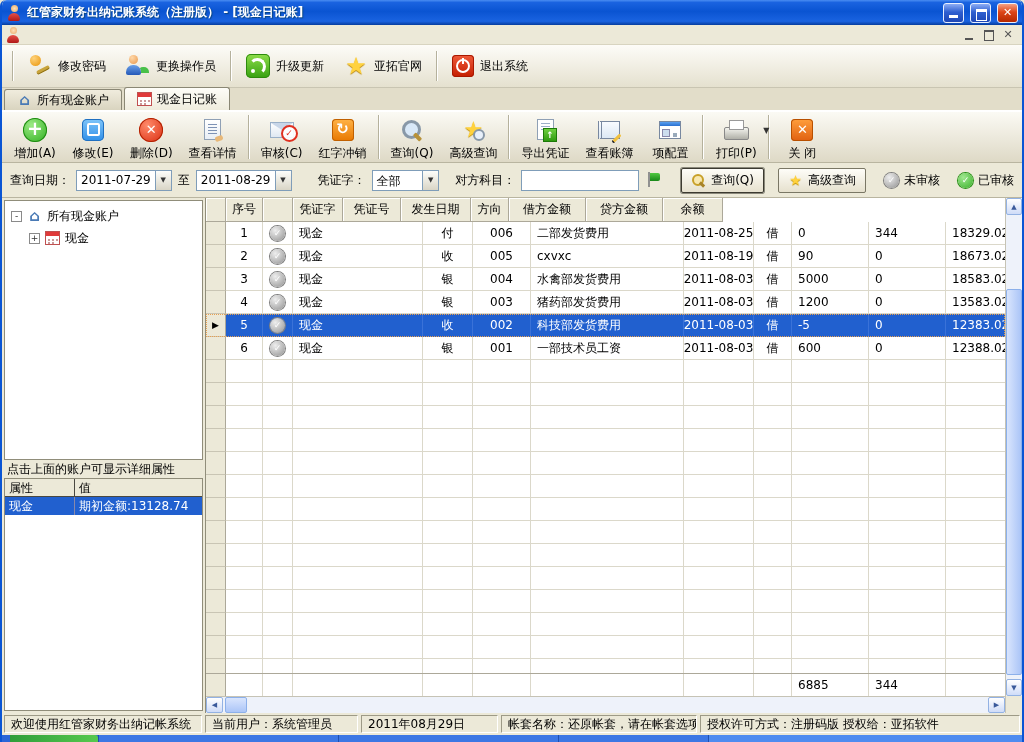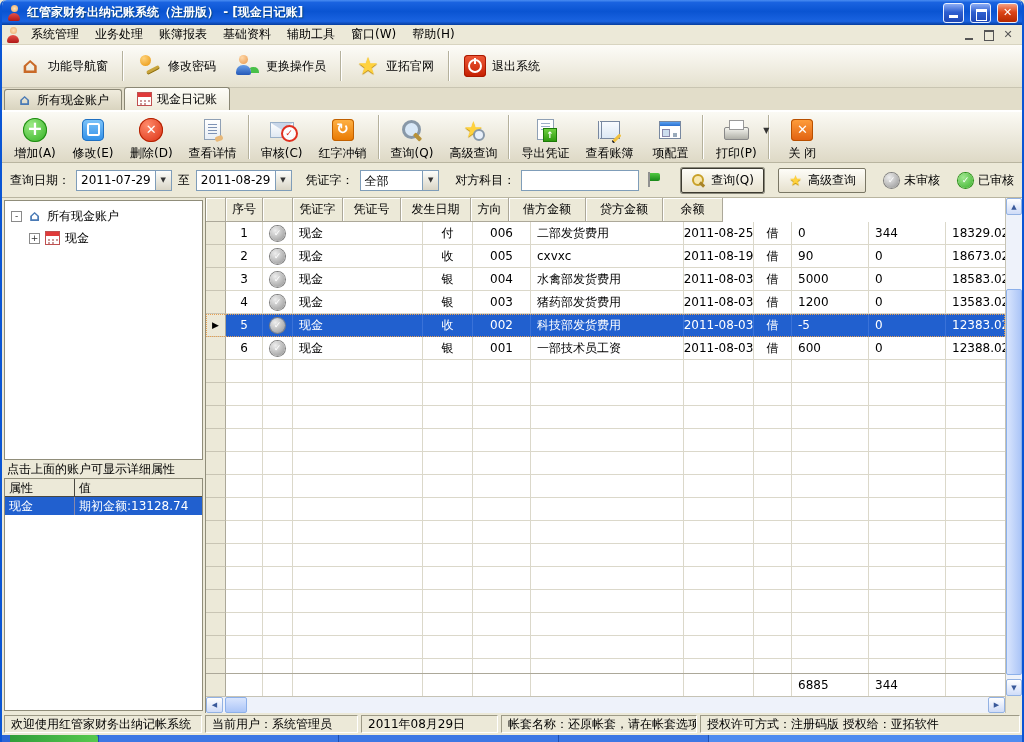--- a/index.html
+++ b/index.html
@@ -206,51 +206,42 @@
   <div class="titlebar">
     <span class="icon i-avatar-icon"></span>
     <span class="title">红管家财务出纳记账系统（注册版） - [现金日记账]</span>
     <span class="cap-btn cap-min"></span>
     <span class="cap-btn cap-restore"></span>
     <span class="cap-btn cap-close">✕</span>
   </div>
 
   <div class="menubar">
     <span class="icon i-avatar-icon"></span>
-    <span id="menu-items" style="display:flex">
-        <span class="menu-item">系统管理</span>
-        <span class="menu-item">业务处理</span>
-        <span class="menu-item">账簿报表</span>
-        <span class="menu-item">基础资料</span>
-        <span class="menu-item">辅助工具</span>
-        <span class="menu-item">窗口(W)</span>
-        <span class="menu-item">帮助(H)</span>
-      </span>
     <span class="mdi-controls">
       <span class="mdi-btn mdi-min"></span>
       <span class="mdi-btn mdi-restore"></span>
       <span class="mdi-btn">✕</span>
     </span>
   </div>
 
   <div class="toolbar1" id="toolbar1">
-      <div class="t1btn">
-        <span class="icon i-home-icon"></span>
-        <span class="t1lbl">功能导航窗</span>
-      </div>
       <span class="tsep"></span>
       <div class="t1btn">
         <span class="icon i-key-icon"></span>
         <span class="t1lbl">修改密码</span>
       </div>
       <div class="t1btn">
         <span class="icon i-switch-user-icon"></span>
         <span class="t1lbl">更换操作员</span>
       </div>
       <span class="tsep"></span>
+      <div class="t1btn">
+        <span class="icon i-update-icon"></span>
+        <span class="t1lbl">升级更新</span>
+      </div>
       <div class="t1btn">
         <span class="icon i-star-icon"></span>
         <span class="t1lbl">亚拓官网</span>
       </div>
       <span class="tsep"></span>
       <div class="t1btn">
         <span class="icon i-power-icon"></span>
         <span class="t1lbl">退出系统</span>
       </div>
     </div>
@@ -357,21 +348,21 @@
     <span class="flabel">查询日期：</span>
     <span class="combo">
       <span class="combo-text">2011-07-29</span>
       <span class="combo-btn">▼</span>
     </span>
     <span class="flabel">至</span>
     <span class="combo">
       <span class="combo-text">2011-08-29</span>
       <span class="combo-btn">▼</span>
     </span>
-    <span class="flabel" style="margin-left:8px">凭证字：</span>
+    <span class="flabel" style="margin-left:20px">凭证字：</span>
     <span class="combo wide">
       <span class="combo-text">全部</span>
       <span class="combo-btn">▼</span>
     </span>
     <span class="flabel" style="margin-left:10px">对方科目：</span>
     <input class="ftext" value="" style="">
     <span class="icon i-flag-icon"></span>
     <button class="fbtn default" style="margin-left:14px">
       <span class="icon i-search-small-icon"></span>
       <span>查询(Q)</span>

